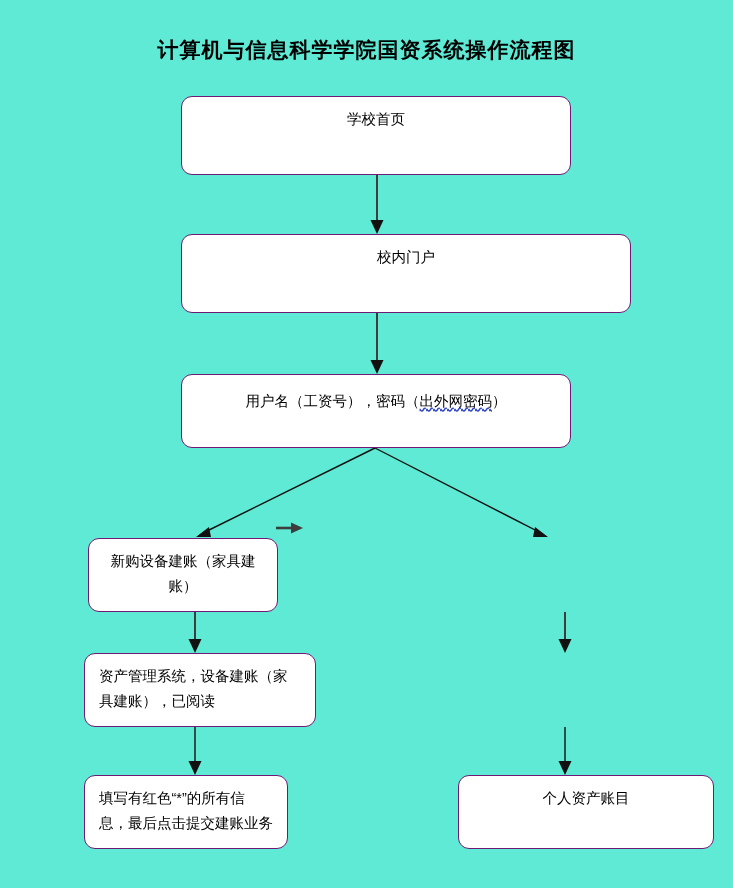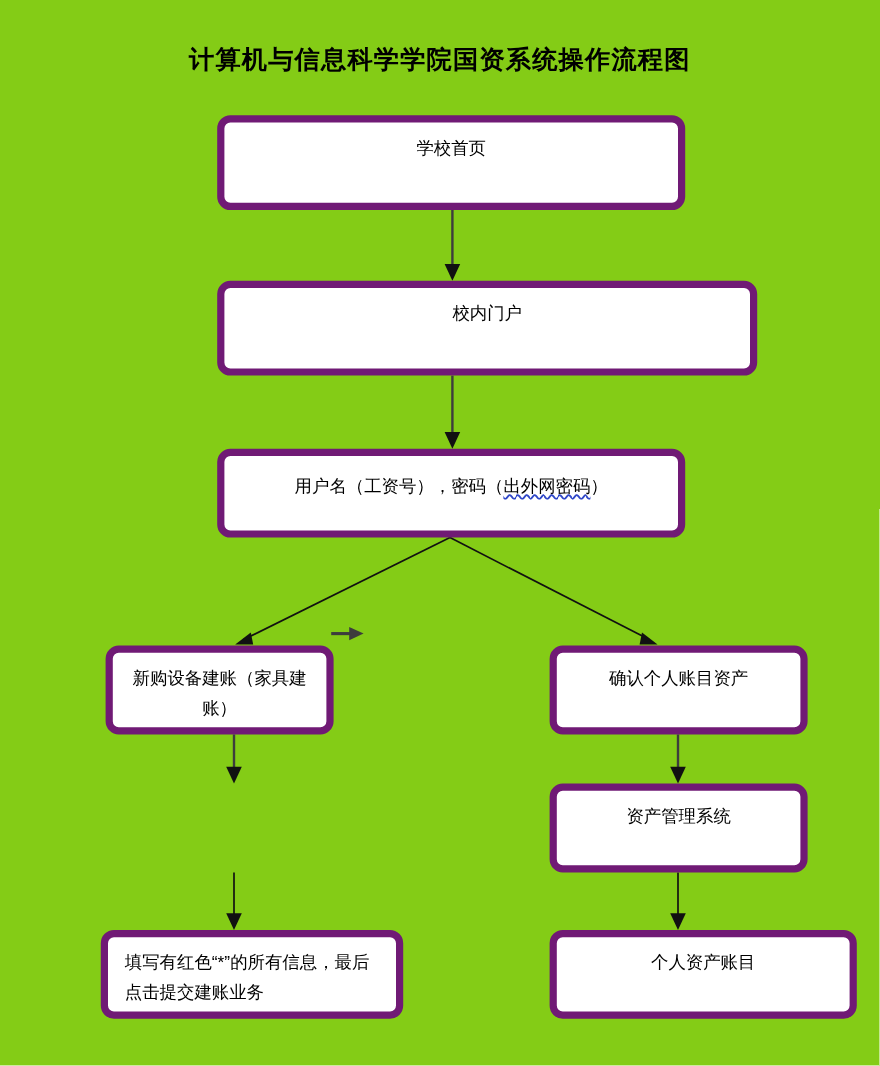--- a/index.html
+++ b/index.html
@@ -9,41 +9,41 @@
     background: #ffffff;
   }
   body {
     font-family: "Liberation Sans", "DejaVu Sans", sans-serif;
     color: #000000;
   }
   #page {
     position: relative;
     width: 733px;
     height: 888px;
-    background: #84cc16;
+    background: #5eead4;
     overflow: hidden;
   }
   #title {
     position: absolute;
     left: 0;
     top: 36px;
     width: 733px;
     text-align: center;
     font-family: "DejaVu Serif", "Liberation Serif", serif;
     font-weight: bold;
     font-size: 21px;
     letter-spacing: 1px;
     color: #000000;
     white-space: nowrap;
   }
   .node {
     position: absolute;
     box-sizing: border-box;
     background: #ffffff;
-    border: 6px solid #701a75;
+    border: 1px solid #701a75;
     border-radius: 11px;
   }
   .node .label {
     position: absolute;
     left: 0;
     right: 0;
     top: 10px;
     font-size: 14.5px;
     line-height: 25px;
     color: #000000;
@@ -148,30 +148,27 @@
   <div class="node center" style="left:181px; top:374px; width:390px; height:74px;">
     <div class="label" style="top:14px;">
       <span>用户名（工资号），密码（</span><span class="spell">出外网密码</span><span>）</span>
     </div>
   </div>
 
   <div class="node center" style="left:88px; top:538px; width:190px; height:74px;">
     <div class="label">新购设备建账（家具建账）</div>
   </div>
 
-  <div class="node center" style="left:458px; top:538px; width:215px; height:74px;">
-    <div class="label">确认个人账目资产</div>
+
+  <div class="node leftal" style="left:84px; top:653px; width:232px; height:74px;">
+    <div class="label">资产管理系统，设备建账（家具建账），已阅读</div>
   </div>
 
 
-  <div class="node center" style="left:458px; top:653px; width:215px; height:74px;">
-    <div class="label">资产管理系统</div>
-  </div>
-
-  <div class="node leftal" style="left:84px; top:775px; width:252px; height:74px;">
+  <div class="node leftal" style="left:84px; top:775px; width:204px; height:74px;">
     <div class="label">填写有红色“*”的所有信息，最后点击提交建账业务</div>
   </div>
 
   <div class="node center" style="left:458px; top:775px; width:256px; height:74px;">
     <div class="label">个人资产账目</div>
   </div>
 
 </div>
 
 </body></html>

